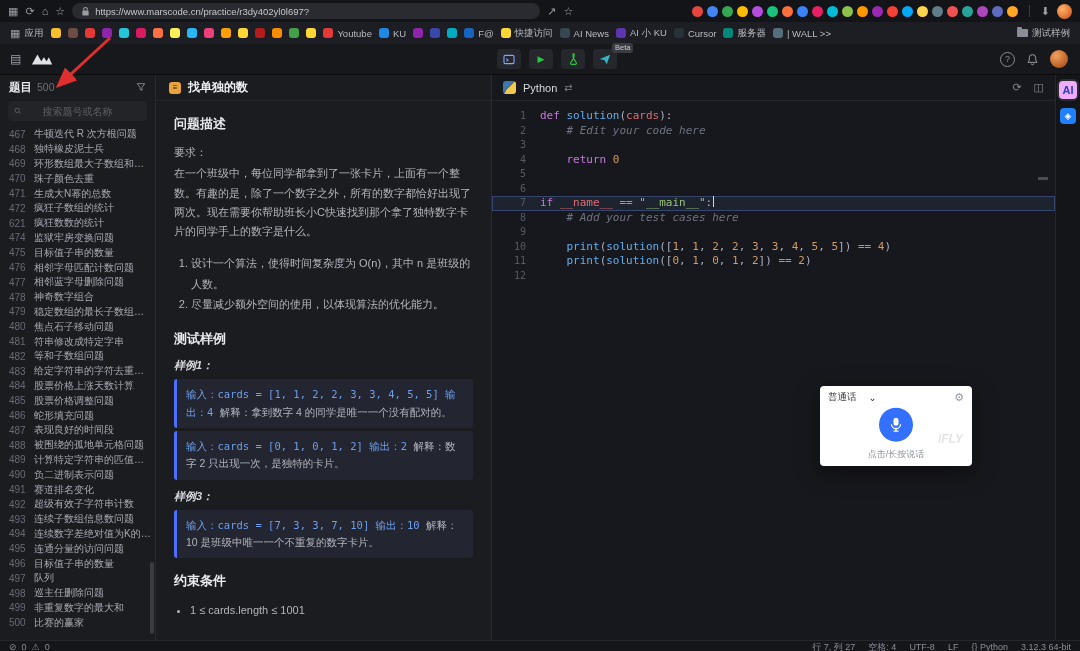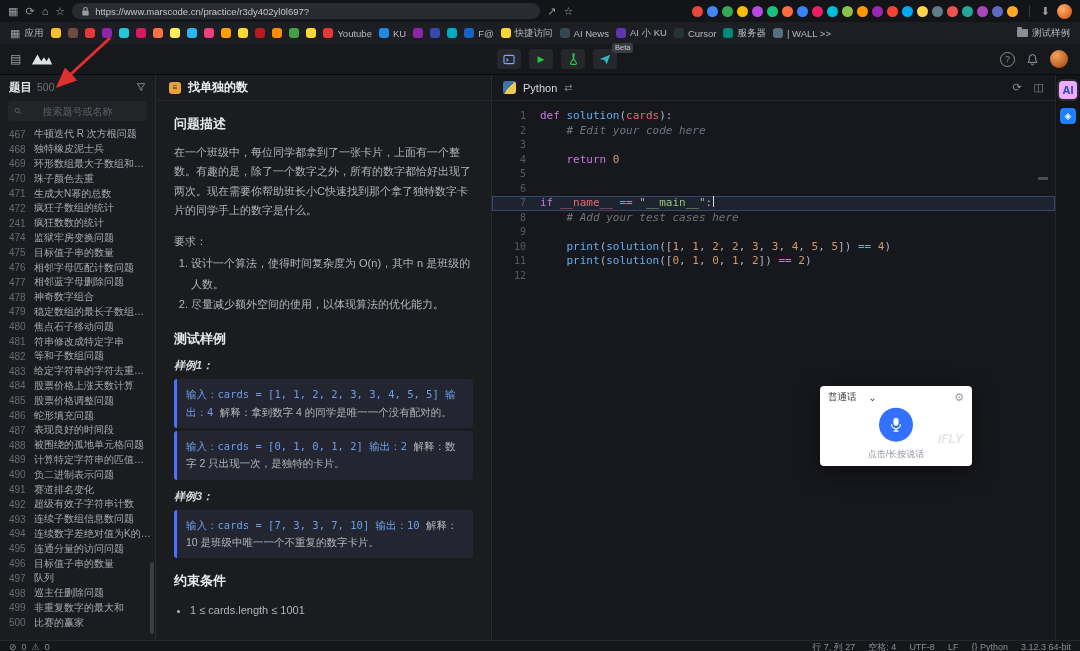--- a/index.html
+++ b/index.html
@@ -354,21 +354,21 @@
           </div>
           <div class="prob-row">
             <span class="prob-num">471</span>
             <span class="prob-title">生成大N幂的总数</span>
           </div>
           <div class="prob-row">
             <span class="prob-num">472</span>
             <span class="prob-title">疯狂子数组的统计</span>
           </div>
           <div class="prob-row">
-            <span class="prob-num">241</span>
+            <span class="prob-num">621</span>
             <span class="prob-title">疯狂数数的统计</span>
           </div>
           <div class="prob-row">
             <span class="prob-num">474</span>
             <span class="prob-title">监狱牢房变换问题</span>
           </div>
           <div class="prob-row">
             <span class="prob-num">475</span>
             <span class="prob-title">目标值子串的数量</span>
           </div>
@@ -476,22 +476,22 @@
       <div class="sb-scroll"></div>
     </div>
 
     <div class="problem-panel">
       <div class="pp-head">
         <span class="pp-icon">≡</span>
         <span class="pp-title">找单独的数</span>
       </div>
       <div class="pp-body">
         <h3 class="sec-h">问题描述</h3>
+        <p class="desc" style="margin-bottom:2px;">要求：</p>
         <p class="desc">在一个班级中，每位同学都拿到了一张卡片，上面有一个整数。有趣的是，除了一个数字之外，所有的数字都恰好出现了两次。现在需要你帮助班长小C快速找到那个拿了独特数字卡片的同学手上的数字是什么。</p>
-        <p class="desc" style="margin-bottom:2px;">要求：</p>
         <ol class="reqs">
             <li>设计一个算法，使得时间复杂度为 O(n)，其中 n 是班级的人数。</li>
             <li>尽量减少额外空间的使用，以体现算法的优化能力。</li>
           </ol>
         <h3 class="sec-h">测试样例</h3>
         <div>
             <div class="sample-label">样例1：</div>
             <div class="sample-block"><span class="sample-code">输入：cards = [1, 1, 2, 2, 3, 3, 4, 5, 5] </span><span class="sample-code">输出：4 </span><span class="sample-exp">解释：拿到数字 4 的同学是唯一一个没有配对的。</span></div>
             <div class="sample-block"><span class="sample-code">输入：cards = [0, 1, 0, 1, 2] </span><span class="sample-code">输出：2 </span><span class="sample-exp">解释：数字 2 只出现一次，是独特的卡片。</span></div>
             <div class="sample-label">样例3：</div>

